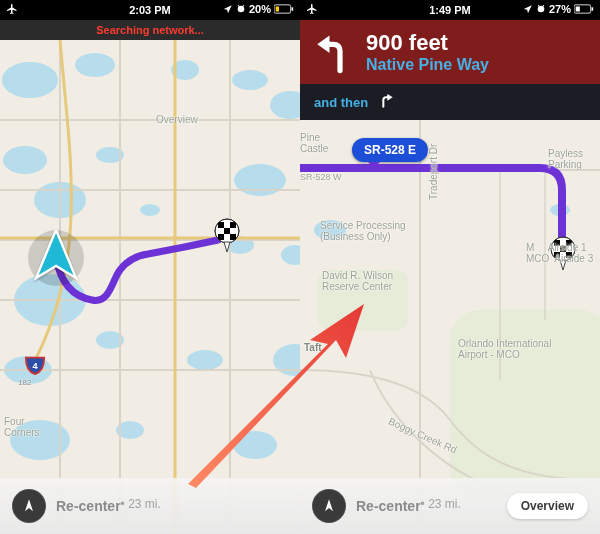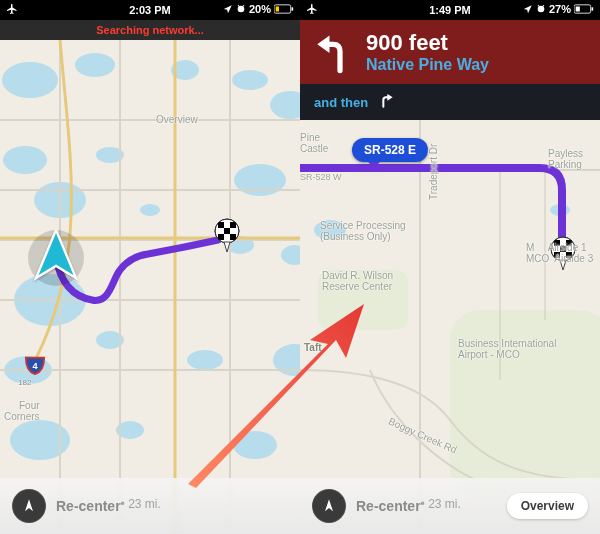--- a/index.html
+++ b/index.html
@@ -215,21 +215,21 @@
         <g stroke="#e6c97a" stroke-width="3" fill="none">
           <path d="M60 0 C70 120 90 220 30 330"></path>
           <path d="M0 198 H300"></path>
           <path d="M175 0 V494"></path>
         </g>
 
         <path d="M56 218 C60 240 70 256 92 260 C110 264 112 240 120 230 C126 222 134 216 148 214 C170 210 195 205 218 200" fill="none" stroke="#6d32d6" stroke-width="7" stroke-linecap="round" stroke-linejoin="round"></path>
       </svg>
 
       <div class="maplbl" style="left:156px; top:74px;">Overview</div>
-      <div class="maplbl" style="left:4px; top:360px; white-space:pre;text-align:right;">Four
+      <div class="maplbl" style="left:4px; top:376px; white-space:pre;">Four
 Corners</div>
 
       <div class="shield" style="left:24px; top:314px;">
         <svg viewBox="0 0 24 24">
             <path d="M2 4h20c0 10-4 16-10 18C6 20 2 14 2 4z" fill="#2b4ea8" stroke="#c33" stroke-width="2"></path>
             <text x="12" y="16" text-anchor="middle" font-size="10" fill="#fff" font-weight="700">4</text>
           </svg>
       </div>
       <span class="maplbl" style="left:18px; top:338px; font-size:8px; color:#888;">182</span>
 
@@ -378,21 +378,21 @@
       <div class="maplbl" style="left:0px; top:52px; font-size:9px;">SR-528 W</div>
       <div class="maplbl" style="left:248px; top:28px; white-space:pre;">Payless
 Parking</div>
       <div class="maplbl" style="left:20px; top:100px; white-space:pre;">Service Processing
 (Business Only)</div>
       <div class="maplbl" style="left:128px; top:80px; transform:rotate(-90deg); transform-origin:left top;">Tradeport Dr</div>
       <div class="maplbl" style="left:22px; top:150px; white-space:pre;">David R. Wilson
 Reserve Center</div>
       <div class="maplbl" style="left:226px; top:122px; white-space:pre;">M     Airside 1
 MCO  Airside 3</div>
-      <div class="maplbl" style="left:158px; top:218px; white-space:pre;">Business International
+      <div class="maplbl" style="left:158px; top:218px; white-space:pre;">Orlando International
 Airport - MCO</div>
       <div class="maplbl" style="left:4px; top:222px; color:#848a7e; font-weight:600;">Taft</div>
       <div class="maplbl" style="left:86px; top:310px; transform:rotate(24deg);">Boggy Creek Rd</div>
     </div>
 
     <div class="bottom">
       <div class="compass">
         <svg width="16" height="16" viewBox="0 0 24 24">
             <path d="M12 2 L18 20 L12 15 L6 20 Z" fill="#fff"></path>
           </svg>

